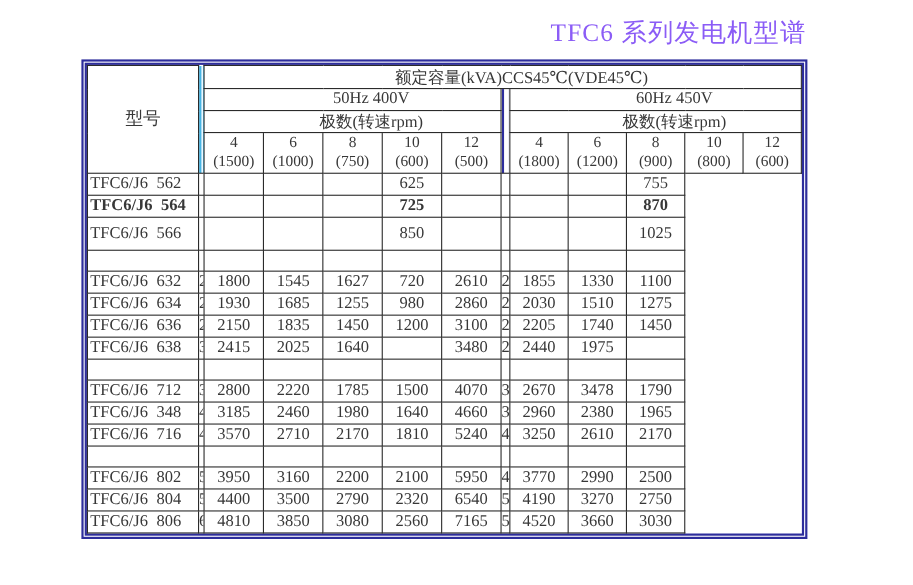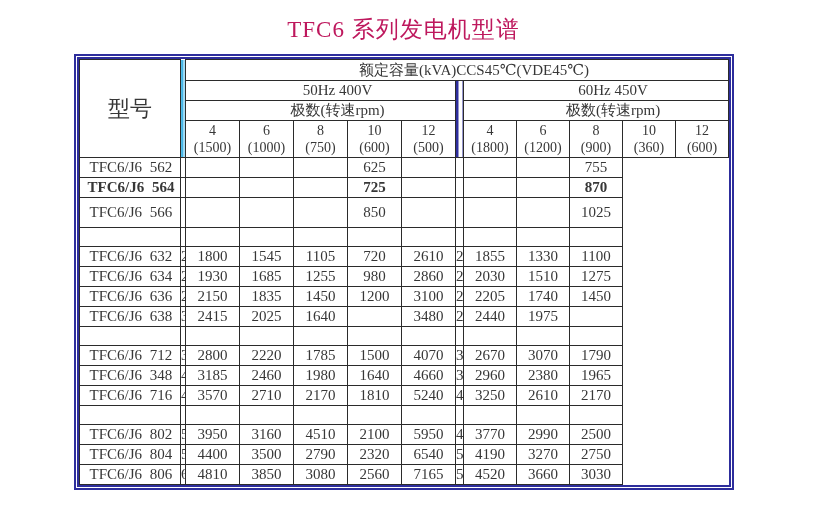--- a/index.html
+++ b/index.html
@@ -13,24 +13,24 @@
     width: 830px;
     height: 532px;
     background: #ffffff;
     overflow: hidden;
   }
   #page-title {
     position: absolute;
     left: 74px;
     top: 14px;
     width: 659px;
-    text-align: center;
+    text-align: right;
     font-size: 23px;
     letter-spacing: 1px;
-    color: #be185d;
+    color: #8b5cf6;
     white-space: pre;
   }
   #table-wrap {
     position: absolute;
     left: 74px;
     top: 54px;
     border: 5px double #2d2d9c;
     background: #ffffff;
   }
   table {
@@ -45,35 +45,35 @@
     text-align: center;
     vertical-align: middle;
     font-size: 15px;
     overflow: hidden;
     white-space: nowrap;
   }
   tr.hrow1 { height: 21px; }
   tr.hrow2 { height: 20px; }
   tr.hrow3 { height: 19px; margin-left: 24px; }
   tr.hrow4 { height: 37px; }
-  .model-header-cell { font-size: 22px; }
+  .model-header-cell { font-size: 16px; }
   .capacity-cell, .section-cell, .poles-label-cell { font-size: 15px; padding-left: 34px; }
   .pole-cell { font-size: 14px; line-height: 1.25; }
   .pole-cell div { text-align: center; }
   .divider-cyan {
     border: none;
     border-left: 1px solid #2b2b2b;
     background: linear-gradient(to right, #46b4e4 0px 2px, #eaf7ff 2px 3px, #5cc6f0 3px 5px);
   }
   .divider-navy {
     border: none;
     background: linear-gradient(to right, #2d2d9c 0px 2px, #ffffff 2px 6px, #2d2d9c 6px 8px);
   }
   .model-cell {
-    text-align: center;
+    text-align: left;
     padding-left: 2px;
     word-spacing: 4px;
   }
   .value-cell { text-align: center; }
 </style>
 </head>
 <body>
 
 <div id="stage">
 
@@ -139,21 +139,21 @@
             <td class="pole-cell">
               <div>6</div>
               <div>(1200)</div>
             </td>
             <td class="pole-cell">
               <div>8</div>
               <div>(900)</div>
             </td>
             <td class="pole-cell">
               <div>10</div>
-              <div>(360)</div>
+              <div>(800)</div>
             </td>
             <td class="pole-cell">
               <div>12</div>
               <div>(600)</div>
             </td>
           </tr>
       </tbody>
       <tbody id="table-body">
           <tr style="height: 20px;">
             <td class="model-cell">TFC6/J6 562</td>
@@ -205,21 +205,21 @@
             <td class="value-cell"></td>
             <td class="value-cell"></td>
             <td class="value-cell"></td>
             <td class="value-cell"></td>
           </tr>
           <tr style="height: 20px; padding-left: 48px;">
             <td class="model-cell">TFC6/J6 632</td>
             <td class="value-cell">2230</td>
             <td class="value-cell">1800</td>
             <td class="value-cell">1545</td>
-            <td class="value-cell">1105</td>
+            <td class="value-cell">1627</td>
             <td class="value-cell">720</td>
             <td class="value-cell">2610</td>
             <td class="value-cell">2170</td>
             <td class="value-cell">1855</td>
             <td class="value-cell">1330</td>
             <td class="value-cell">1100</td>
           </tr>
           <tr style="height: 20px; margin-left: 27px;">
             <td class="model-cell">TFC6/J6 634</td>
             <td class="value-cell">2420</td>
@@ -275,21 +275,21 @@
           <tr style="height: 20px;">
             <td class="model-cell">TFC6/J6 712</td>
             <td class="value-cell">3520</td>
             <td class="value-cell">2800</td>
             <td class="value-cell">2220</td>
             <td class="value-cell">1785</td>
             <td class="value-cell">1500</td>
             <td class="value-cell">4070</td>
             <td class="value-cell">3360</td>
             <td class="value-cell">2670</td>
-            <td class="value-cell">3070</td>
+            <td class="value-cell">3478</td>
             <td class="value-cell">1790</td>
           </tr>
           <tr style="height: 20px;">
             <td class="model-cell">TFC6/J6 348</td>
             <td class="value-cell">4000</td>
             <td class="value-cell">3185</td>
             <td class="value-cell">2460</td>
             <td class="value-cell">1980</td>
             <td class="value-cell">1640</td>
             <td class="value-cell">4660</td>
@@ -322,21 +322,21 @@
             <td class="value-cell"></td>
             <td class="value-cell"></td>
             <td class="value-cell"></td>
             <td class="value-cell"></td>
           </tr>
           <tr style="height: 20px; margin-top: 20px;">
             <td class="model-cell">TFC6/J6 802</td>
             <td class="value-cell">5100</td>
             <td class="value-cell">3950</td>
             <td class="value-cell">3160</td>
-            <td class="value-cell">4510</td>
+            <td class="value-cell">2200</td>
             <td class="value-cell">2100</td>
             <td class="value-cell">5950</td>
             <td class="value-cell">4720</td>
             <td class="value-cell">3770</td>
             <td class="value-cell">2990</td>
             <td class="value-cell">2500</td>
           </tr>
           <tr style="height: 20px;">
             <td class="model-cell">TFC6/J6 804</td>
             <td class="value-cell">5650</td>

